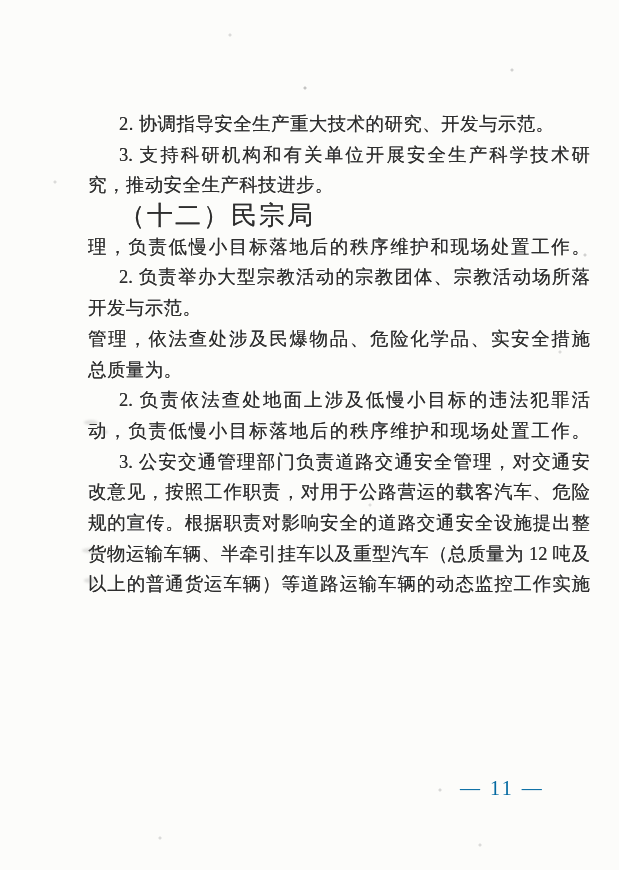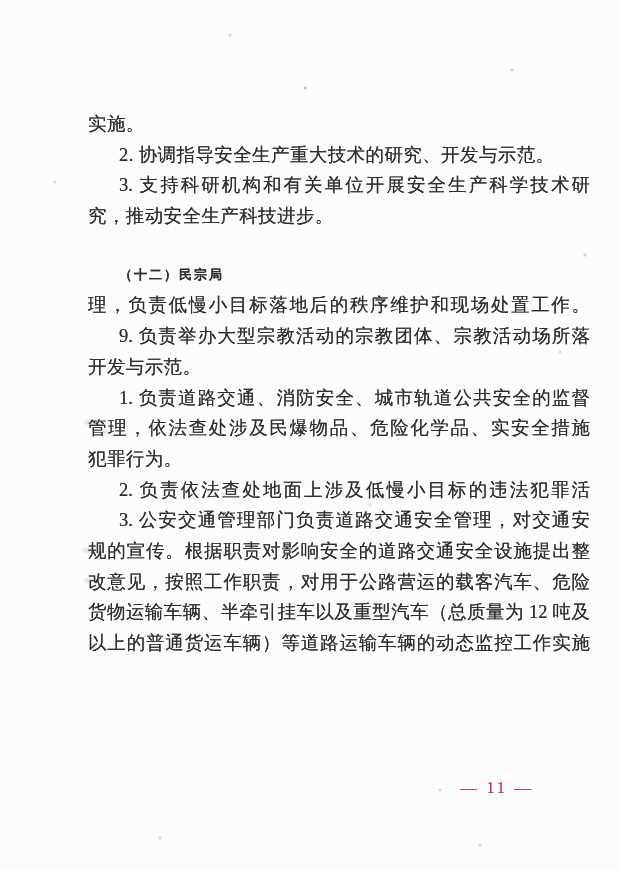--- a/index.html
+++ b/index.html
@@ -53,66 +53,64 @@
     white-space: normal;
     text-align: justify;
     text-align-last: justify;
     text-justify: inter-character;
     letter-spacing: 0;
   }
   .line.indent {
     padding-left: 31px;
   }
   .line.heading {
-    font-weight: 700;
-    font-size: 13px;
+    font-weight: 400;
+    font-size: 26px;
     letter-spacing: 2px;
-    margin-top: 28px;
   }
   .pagenum {
     position: absolute;
     left: 460px;
     top: 777px;
-    font-size: 17px;
+    font-size: 20px;
     letter-spacing: 2.5px;
-    color: #be185d;
+    color: #0369a1;
     line-height: 22px;
   }
   .smudge {
     position: absolute;
     background: rgba(100,100,100,.18);
     border-radius: 50%;
     filter: blur(1px);
     pointer-events: none;
   }
   .smudge.s1 { left: 84px;  top: 420px; width: 14px; height: 5px; }
   .smudge.s2 { left: 82px;  top: 548px; width: 18px; height: 5px; }
   .smudge.s3 { left: 84px;  top: 578px; width: 12px; height: 5px; }
   .smudge.s4 { left: 100px; top: 430px; width: 8px;  height: 4px; }
 </style>
 </head>
 <body>
 
 <div class="page">
   <div class="textblock">
-    <div class="line">实施。</div>
     <div class="line indent">2. 协调指导安全生产重大技术的研究、开发与示范。</div>
     <div class="line indent fill">3. 支持科研机构和有关单位开展安全生产科学技术研</div>
     <div class="line">究，推动安全生产科技进步。</div>
     <div class="line indent heading">（十二）民宗局</div>
     <div class="line fill">理，负责低慢小目标落地后的秩序维护和现场处置工作。</div>
-    <div class="line indent fill">9. 负责举办大型宗教活动的宗教团体、宗教活动场所落</div>
+    <div class="line indent fill">2. 负责举办大型宗教活动的宗教团体、宗教活动场所落</div>
     <div class="line">开发与示范。</div>
-    <div class="line indent fill">1. 负责道路交通、消防安全、城市轨道公共安全的监督</div>
     <div class="line fill">管理，依法查处涉及民爆物品、危险化学品、实安全措施</div>
-    <div class="line">犯罪行为。</div>
+    <div class="line">总质量为。</div>
     <div class="line indent fill">2. 负责依法查处地面上涉及低慢小目标的违法犯罪活</div>
+    <div class="line fill">动，负责低慢小目标落地后的秩序维护和现场处置工作。</div>
     <div class="line indent fill">3. 公安交通管理部门负责道路交通安全管理，对交通安</div>
+    <div class="line fill">改意见，按照工作职责，对用于公路营运的载客汽车、危险</div>
     <div class="line fill">规的宣传。根据职责对影响安全的道路交通安全设施提出整</div>
-    <div class="line fill">改意见，按照工作职责，对用于公路营运的载客汽车、危险</div>
     <div class="line fill">货物运输车辆、半牵引挂车以及重型汽车（总质量为 12 吨及</div>
     <div class="line fill">以上的普通货运车辆）等道路运输车辆的动态监控工作实施</div>
   </div>
 
   <div class="pagenum">— 11 —</div>
 
   <div class="smudge s1"></div>
   <div class="smudge s2"></div>
   <div class="smudge s3"></div>
   <div class="smudge s4"></div>

